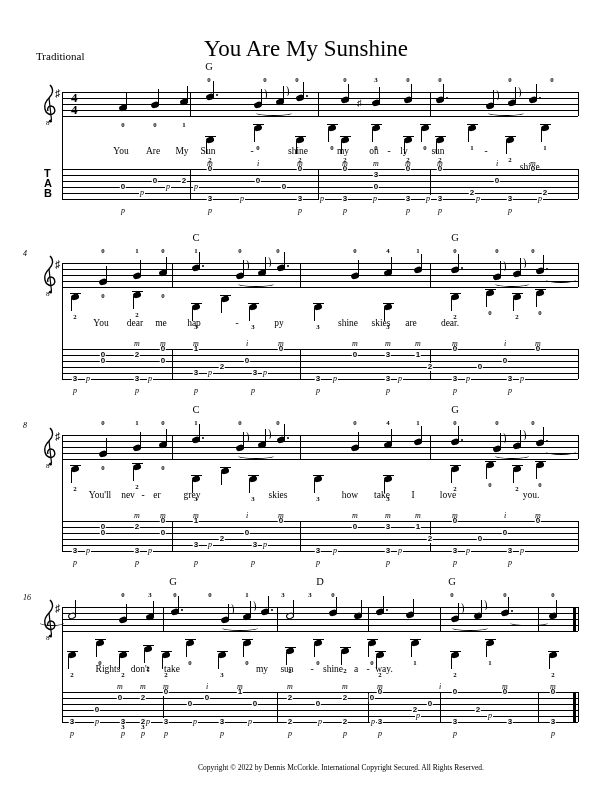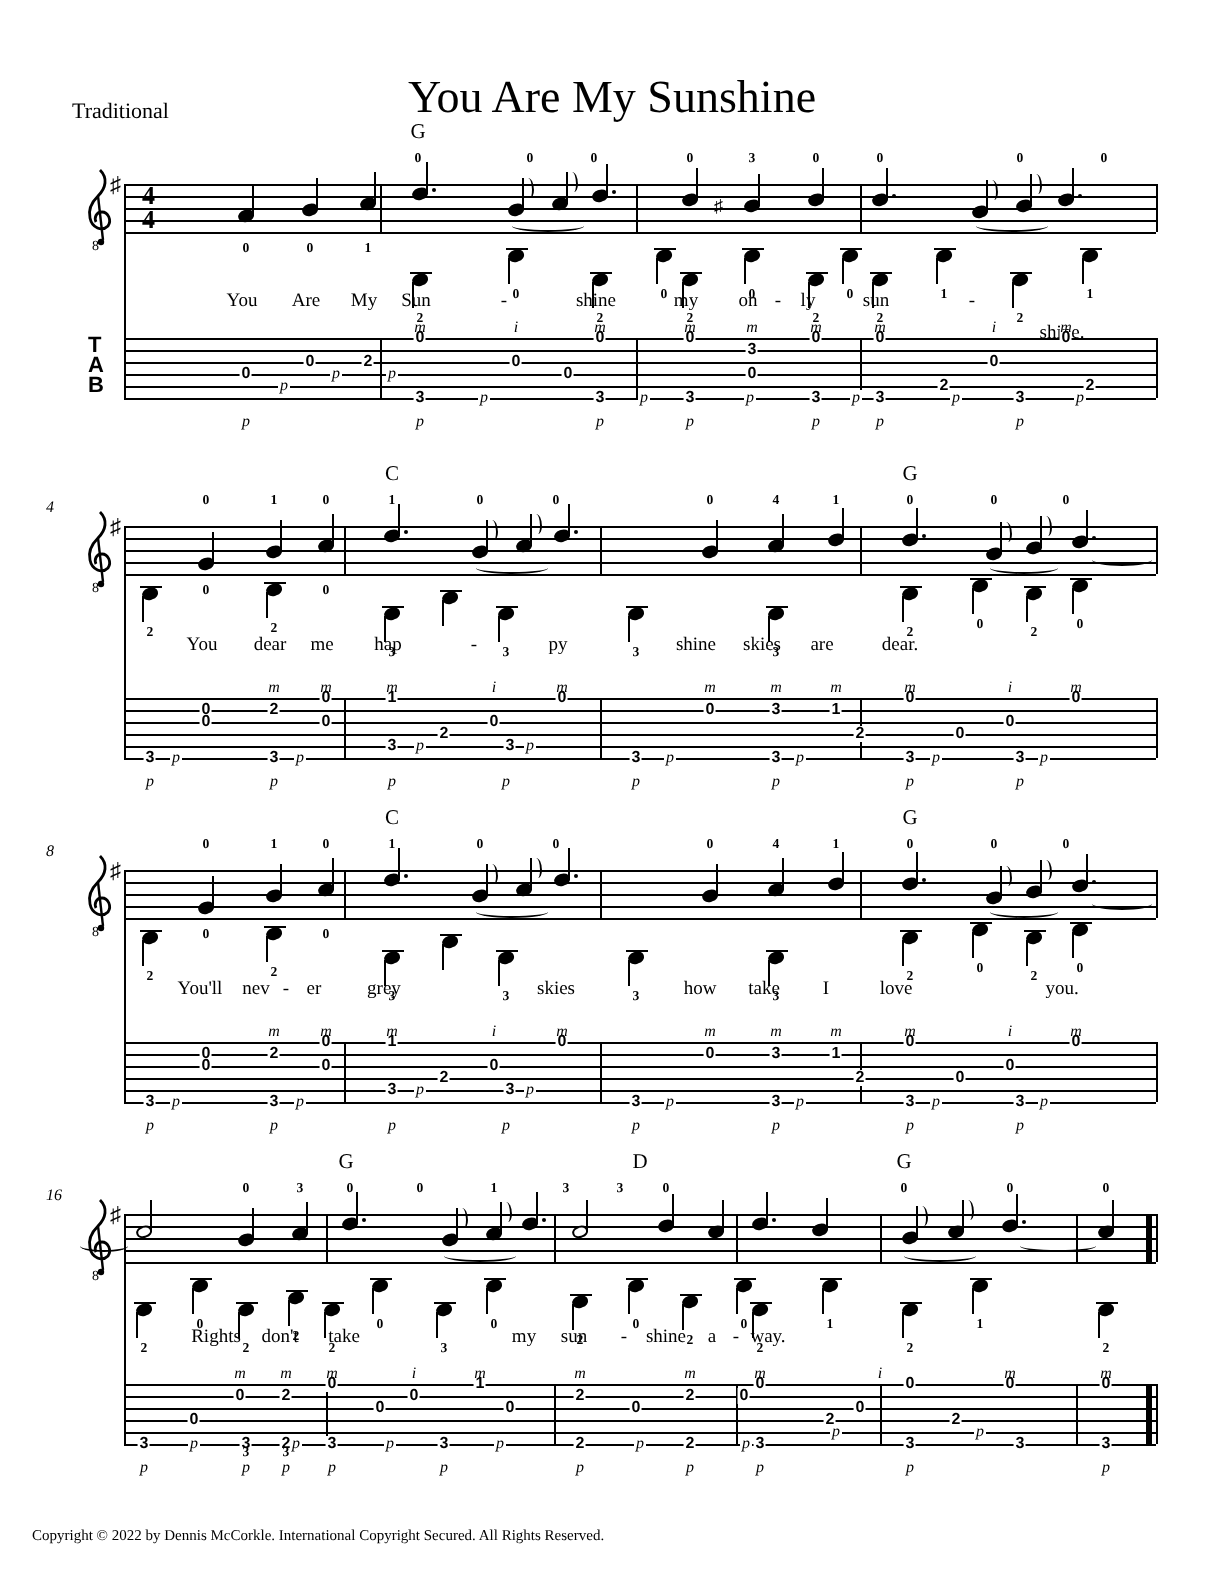--- a/index.html
+++ b/index.html
@@ -1,20 +1,20 @@
 <!DOCTYPE html>
 <html><head>
 <meta charset="utf-8">
 <style>
   html,body{margin:0;padding:0;background:#888;font-family:"Liberation Serif",serif;}
   #page{position:relative;width:612px;height:792px;background:#fff;margin:0 auto;overflow:hidden;}
   #page *{position:absolute;box-sizing:border-box;}
   .title{left:0;top:36px;width:612px;text-align:center;font-size:23px;color:#000;}
   .composer{left:36px;top:50px;font-size:11px;color:#000;}
-  .copyright{left:0;top:763px;width:484px;text-align:left;font-size:7.5px;color:#000;padding-left:16px;}
+  .copyright{left:0;top:763px;width:484px;text-align:right;font-size:7.5px;color:#000;}
   .sline{height:1px;background:#000;}
   .vline{width:1px;background:#000;}
   .thick{width:3px;background:#000;}
   .head{width:7.5px;height:5.5px;border-radius:50%;background:#000;transform:rotate(-18deg);}
   .head.open{background:#fff;border:1.4px solid #000;}
   .stem{width:1.1px;background:#000;}
   .dot{width:2.4px;height:2.4px;border-radius:50%;background:#000;}
   .flag{width:5px;height:10px;border-right:1.6px solid #000;border-radius:0 90% 60% 0;}
   .ledg{height:1px;background:#000;width:11px;}
   .lyric{font-size:9.5px;color:#000;transform:translateX(-50%);white-space:nowrap;}

